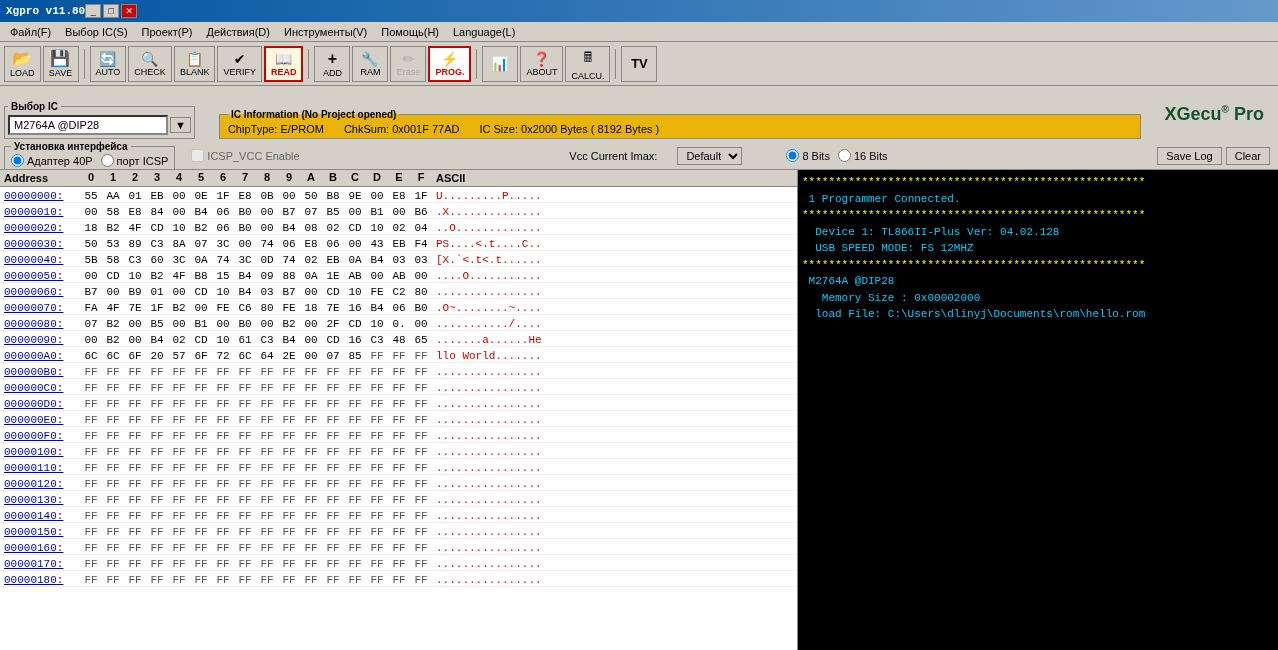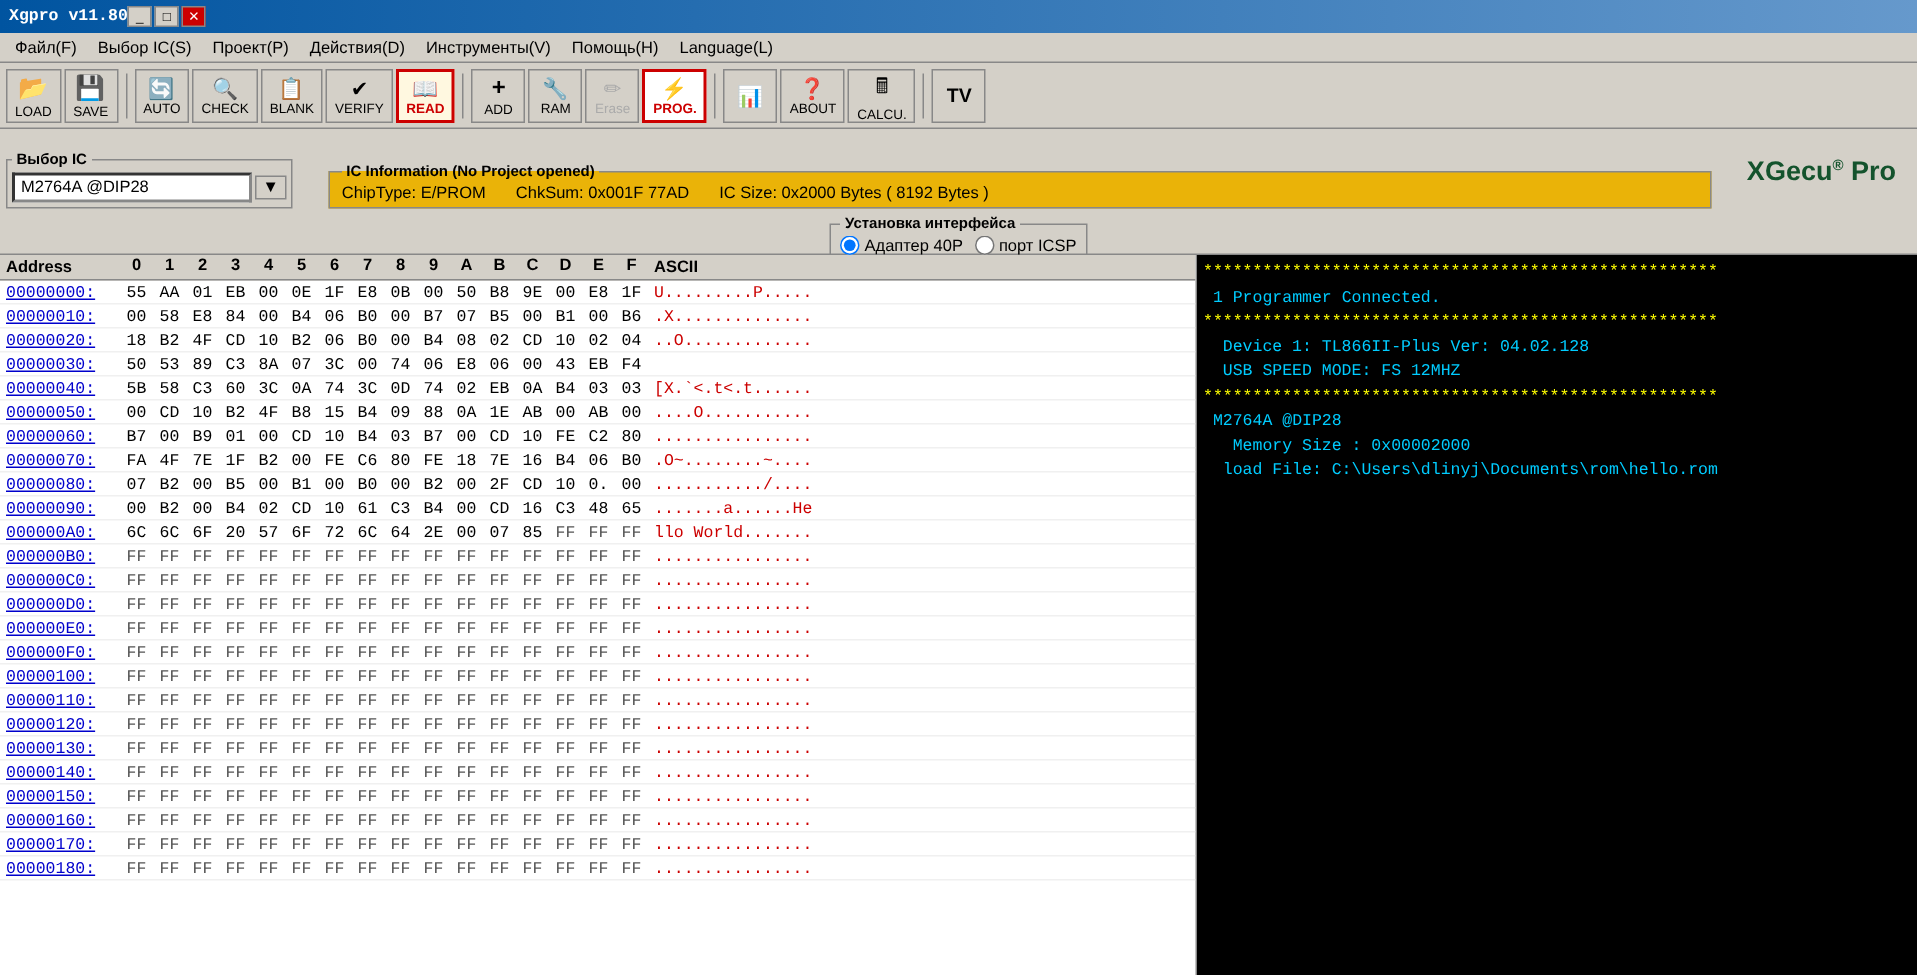--- a/index.html
+++ b/index.html
@@ -159,21 +159,20 @@
     .xgecu-logo sup { font-size: 10px; }
     
     .interface-row {
       display: flex;
       padding: 2px 4px;
       background: #d4d0c8;
       align-items: center;
       border-bottom: 1px solid #888;
       height: 28px;
       gap: 16px;
-      flex-direction: column;
     }
     .radio-label {
       display: flex;
       align-items: center;
       gap: 3px;
       font-family: Arial, sans-serif;
       font-size: 11px;
     }
     .vcc-section {
       display: flex;
@@ -546,20 +545,21 @@
             <span class="hex-byte">3C</span>
             <span class="hex-byte">00</span>
             <span class="hex-byte">74</span>
             <span class="hex-byte">06</span>
             <span class="hex-byte">E8</span>
             <span class="hex-byte">06</span>
             <span class="hex-byte">00</span>
             <span class="hex-byte">43</span>
             <span class="hex-byte">EB</span>
             <span class="hex-byte">F4</span>
+            <span class="hex-ascii">PS....&lt;.t....C..</span>
           </div>
           <div class="hex-row">
             <span class="hex-addr">00000040:</span>
             <span class="hex-byte">5B</span>
             <span class="hex-byte">58</span>
             <span class="hex-byte">C3</span>
             <span class="hex-byte">60</span>
             <span class="hex-byte">3C</span>
             <span class="hex-byte">0A</span>
             <span class="hex-byte">74</span>

